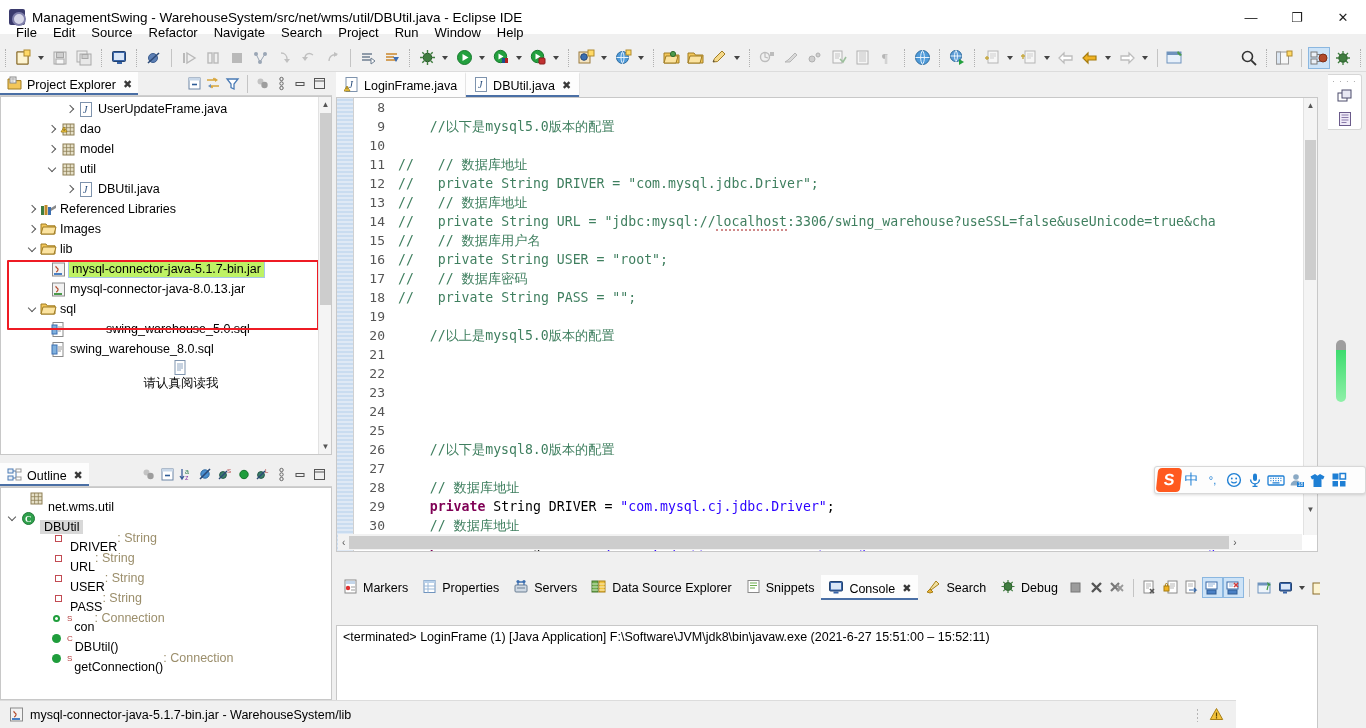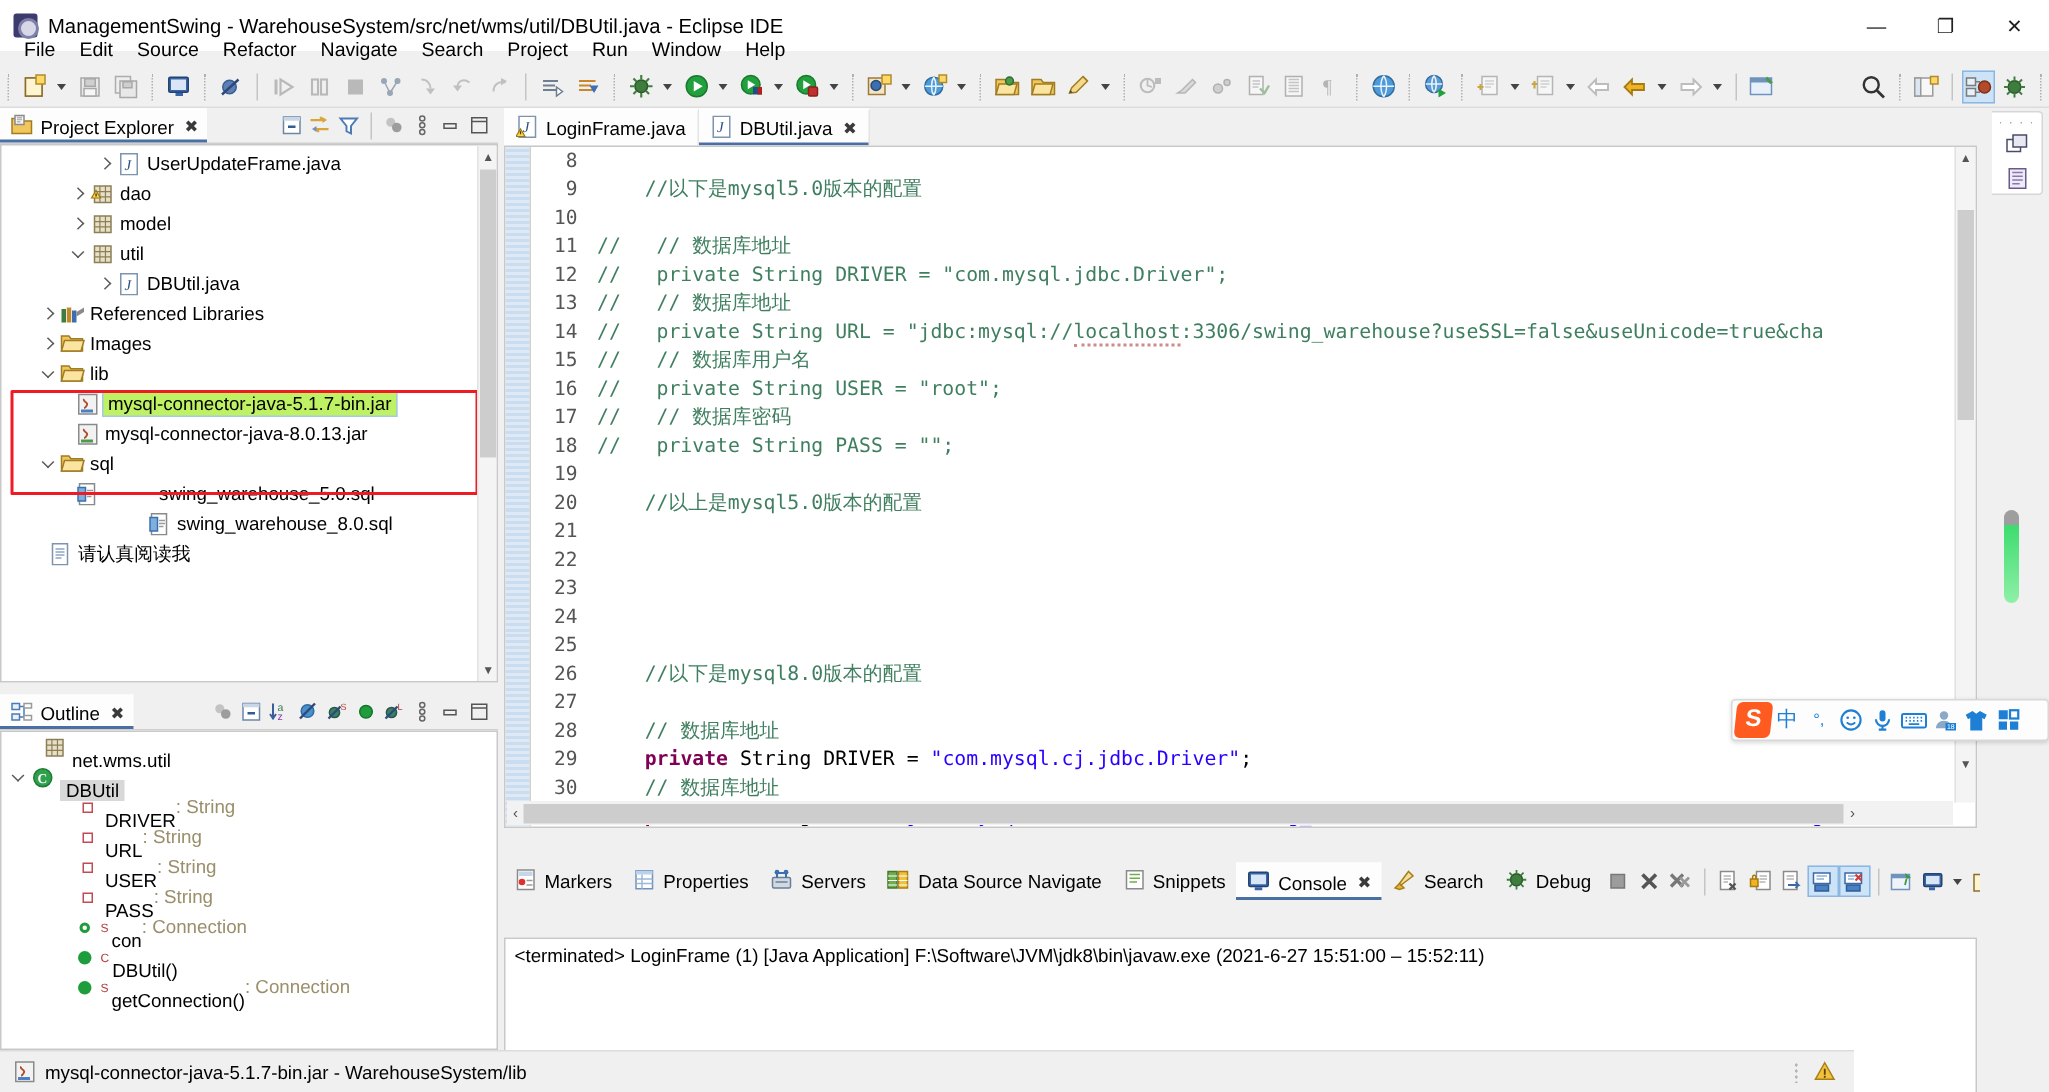--- a/index.html
+++ b/index.html
@@ -777,32 +777,32 @@
             <div class="ticon">
               <svg width="14" height="15" viewBox="0 0 14 15">
                   <rect x="2" y="0.5" width="10" height="14" fill="#fff" stroke="#8a8a8a"></rect>
                   <rect x="1" y="3" width="5" height="9" fill="#7fb0dd" stroke="#3c6fb0"></rect>
                   <path d="M7 5h4M7 7h4M7 9h3" stroke="#9a9a9a"></path>
                 </svg>
             </div>
             <span class="tlabel">swing_warehouse_5.0.sql</span>
           </div>
 
-          <div class="trow" style="padding-left:48px;margin-left:48px;">
+          <div class="trow" style="padding-left:48px;">
             <div class="ticon">
               <svg width="14" height="15" viewBox="0 0 14 15">
                   <rect x="2" y="0.5" width="10" height="14" fill="#fff" stroke="#8a8a8a"></rect>
                   <rect x="1" y="3" width="5" height="9" fill="#7fb0dd" stroke="#3c6fb0"></rect>
                   <path d="M7 5h4M7 7h4M7 9h3" stroke="#9a9a9a"></path>
                 </svg>
             </div>
             <span class="tlabel">swing_warehouse_8.0.sql</span>
           </div>
 
-          <div class="trow" style="padding-left:30px;">
+          <div class="trow" style="padding-left:30px;flex-direction:column;">
             <div class="ticon">
               <svg width="14" height="15" viewBox="0 0 14 15">
                   <rect x="2" y="0.5" width="10" height="14" fill="#fff" stroke="#7e93ad"></rect>
                   <path d="M4 4h6M4 6h6M4 8h6M4 10h4" stroke="#8fa6c2"></path>
                 </svg>
             </div>
             <span class="tlabel">请认真阅读我</span>
           </div>
         </div>
 
@@ -1065,21 +1065,21 @@
         </div>
 
         <div class="btab">
           <span>
             <svg width="16" height="15" viewBox="0 0 16 15">
                 <rect x="1" y="2" width="6" height="11" fill="#6fae4e" stroke="#47772f"></rect>
                 <rect x="8" y="2" width="6" height="11" fill="#f0c23c" stroke="#a87f16"></rect>
                 <path d="M1 5h6M1 8h6M1 11h6M8 5h6M8 8h6M8 11h6" stroke="#fff" stroke-width=".7"></path>
               </svg>
           </span>
-          <span>Data Source Navigate</span>
+          <span>Data Source Explorer</span>
         </div>
 
         <div class="btab">
           <span>
             <svg width="15" height="15" viewBox="0 0 15 15">
                 <rect x="2" y="1.5" width="11" height="12" fill="#fff" stroke="#8a8a8a"></rect>
                 <path d="M4 4h7M4 6.5h7M4 9h5" stroke="#6fae4e" stroke-width="1.1"></path>
               </svg>
           </span>
           <span>Snippets</span>

